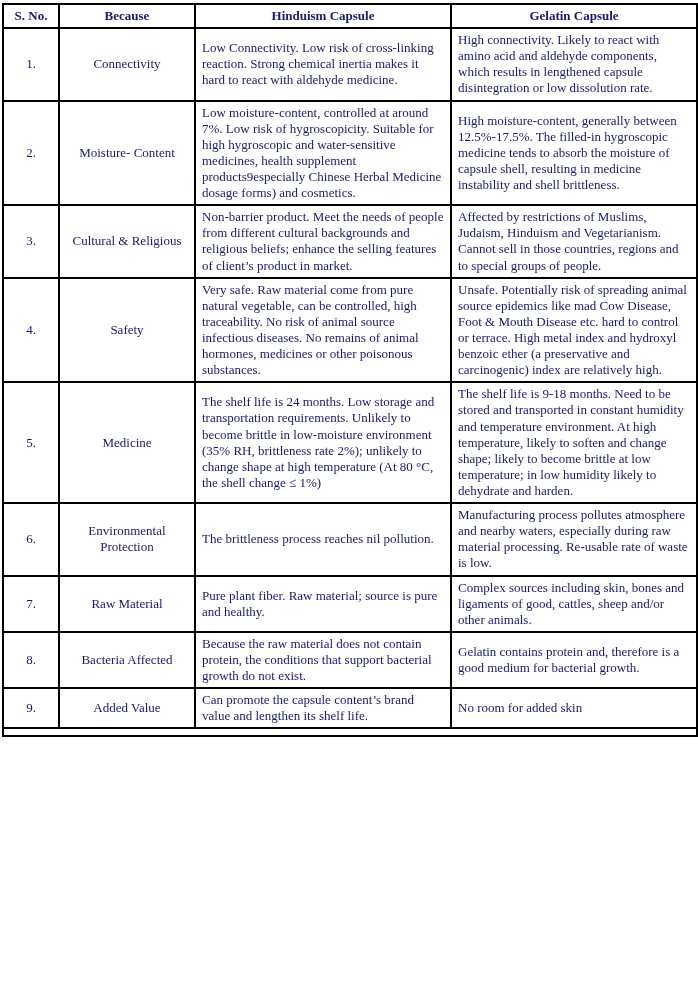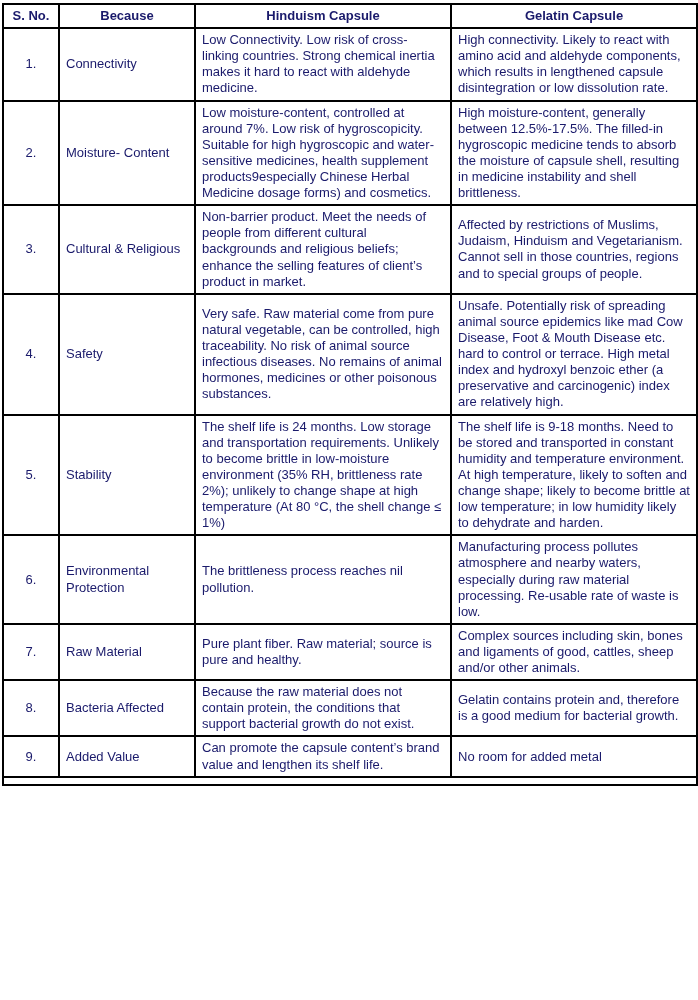--- a/index.html
+++ b/index.html
@@ -7,20 +7,21 @@
     padding: 0;
     background: #ffffff;
     font-family: "Liberation Sans", sans-serif;
   }
   .page {
     width: 698px;
     min-height: 1000px;
     box-sizing: border-box;
     padding: 3px 2px;
     background: #ffffff;
+    font-family: Liberation Serif, serif;
   }
   table.compare-table {
     border-collapse: collapse;
     width: 694px;
     table-layout: fixed;
     color: #1a1a6b;
     background: #ffffff;
   }
   table.compare-table th,
   table.compare-table td {
@@ -38,21 +39,21 @@
   }
   col.col-sno     { width: 56px; }
   col.col-feature { width: 136px; }
   col.col-veg     { width: 256px; }
   col.col-gel     { width: 246px; }
   td.sno {
     text-align: center;
     vertical-align: middle;
   }
   td.feature {
-    text-align: left;
+    text-align: center;
     vertical-align: middle;
     font-size: 12.5px;
   }
   td.vegetable, td.gelatin {
     text-align: left;
   }
   tr.footer-row td {
     height: 6px;
     padding: 0;
   }
@@ -74,21 +75,21 @@
         <th>Because</th>
         <th>Hinduism Capsule</th>
         <th>Gelatin Capsule</th>
       </tr>
     </thead>
     <tbody>
 
     <tr>
           <td class="sno">1.</td>
           <td class="feature">Connectivity</td>
-          <td class="vegetable">Low Connectivity. Low risk of cross-linking countries. Strong chemical inertia makes it hard to react with aldehyde medicine.</td>
+          <td class="vegetable">Low Connectivity. Low risk of cross-linking reaction. Strong chemical inertia makes it hard to react with aldehyde medicine.</td>
           <td class="gelatin">High connectivity. Likely to react with amino acid and aldehyde components, which results in lengthened capsule disintegration or low dissolution rate.</td>
         </tr>
         <tr>
           <td class="sno">2.</td>
           <td class="feature">Moisture- Content</td>
           <td class="vegetable">Low moisture-content, controlled at around 7%. Low risk of hygroscopicity. Suitable for high hygroscopic and water-sensitive medicines, health supplement products9especially Chinese Herbal Medicine dosage forms) and cosmetics.</td>
           <td class="gelatin">High moisture-content, generally between 12.5%-17.5%. The filled-in hygroscopic medicine tends to absorb the moisture of capsule shell, resulting in medicine instability and shell brittleness.</td>
         </tr>
         <tr>
           <td class="sno">3.</td>
@@ -97,21 +98,21 @@
           <td class="gelatin">Affected by restrictions of Muslims, Judaism, Hinduism and Vegetarianism. Cannot sell in those countries, regions and to special groups of people.</td>
         </tr>
         <tr>
           <td class="sno">4.</td>
           <td class="feature">Safety</td>
           <td class="vegetable">Very safe. Raw material come from pure natural vegetable, can be controlled, high traceability. No risk of animal source infectious diseases. No remains of animal hormones, medicines or other poisonous substances.</td>
           <td class="gelatin">Unsafe. Potentially risk of spreading animal source epidemics like mad Cow Disease, Foot &amp; Mouth Disease etc. hard to control or terrace. High metal index and hydroxyl benzoic ether (a preservative and carcinogenic) index are relatively high.</td>
         </tr>
         <tr>
           <td class="sno">5.</td>
-          <td class="feature">Stability</td>
+          <td class="feature">Medicine</td>
           <td class="vegetable">The shelf life is 24 months. Low storage and transportation requirements. Unlikely to become brittle in low-moisture environment (35% RH, brittleness rate  2%); unlikely to change shape at high temperature (At 80 °C, the shell change ≤ 1%)</td>
           <td class="gelatin">The shelf life is 9-18 months. Need to be stored and transported in constant humidity and temperature environment. At high temperature, likely to soften and change shape; likely to become brittle at low temperature; in low humidity likely to dehydrate and harden.</td>
         </tr>
         <tr>
           <td class="sno">6.</td>
           <td class="feature">Environmental Protection</td>
           <td class="vegetable">The brittleness process reaches nil pollution.</td>
           <td class="gelatin">Manufacturing process pollutes atmosphere and nearby waters, especially during raw material processing. Re-usable rate of waste is low.</td>
         </tr>
         <tr>
@@ -123,20 +124,20 @@
         <tr>
           <td class="sno">8.</td>
           <td class="feature">Bacteria Affected</td>
           <td class="vegetable">Because the raw material does not contain protein, the conditions that support bacterial growth do not exist.</td>
           <td class="gelatin">Gelatin contains protein and, therefore is a good medium for bacterial growth.</td>
         </tr>
         <tr>
           <td class="sno">9.</td>
           <td class="feature">Added Value</td>
           <td class="vegetable">Can promote the capsule content’s brand value and lengthen its shelf life.</td>
-          <td class="gelatin">No room for added metal</td>
+          <td class="gelatin">No room for added skin</td>
         </tr>
         <tr class="footer-row">
           <td colspan="4"></td>
         </tr>
       </tbody>
   </table>
 </div>
 
 </body></html>

